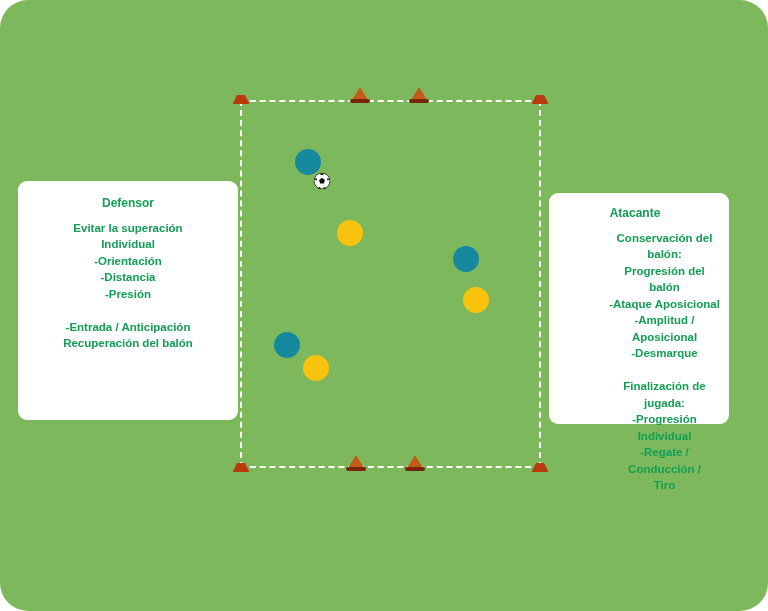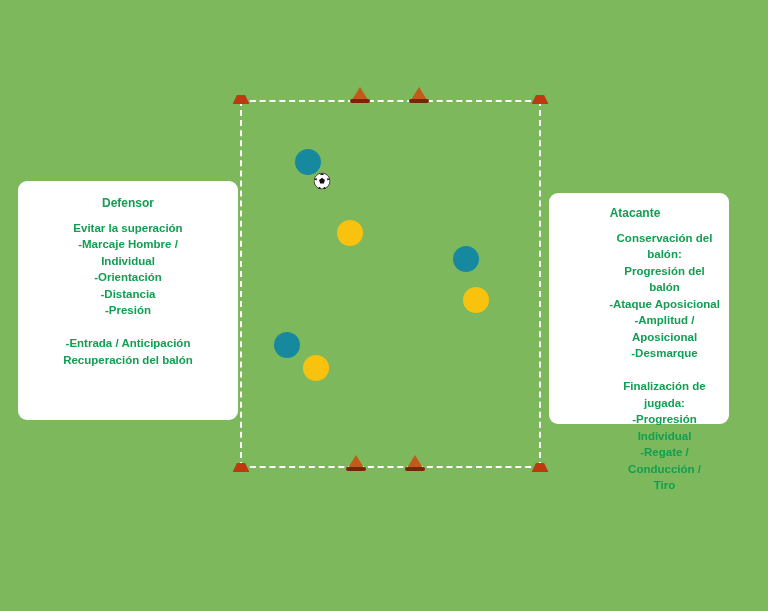--- a/index.html
+++ b/index.html
@@ -3,20 +3,21 @@
 <meta charset="utf-8">
 <style>
   html,body{margin:0;padding:0;}
   body{font-family:"Liberation Sans", sans-serif;}
 
   .stage{
     position:relative;
     width:768px;height:611px;
     background:var(--background,#7db95c);
     overflow:hidden;
+    border-radius:28px;
   }
 
   
   .field{
     position:absolute;
     border:2px dashed var(--field-border,#ffffff);
     box-sizing:border-box;
   }
 
   
@@ -73,21 +74,20 @@
 <body>
 
 <div class="stage">
 
   <div class="field" style="left: 240px; top: 100px; width: 301px; height: 368px;"></div>
 
   <div class="card card-left">
     <div class="card-title">Defensor</div>
     <div class="card-lines">
         <div class="card-line">Evitar la superación</div>
-        <div class="card-line">-Marcaje Hombre /</div>
         <div class="card-line">Individual</div>
         <div class="card-line">-Orientación</div>
         <div class="card-line">-Distancia</div>
         <div class="card-line">-Presión</div>
         <div class="card-line blank"></div>
         <div class="card-line">-Entrada / Anticipación</div>
         <div class="card-line">Recuperación del balón</div>
       </div>
   </div>
 

